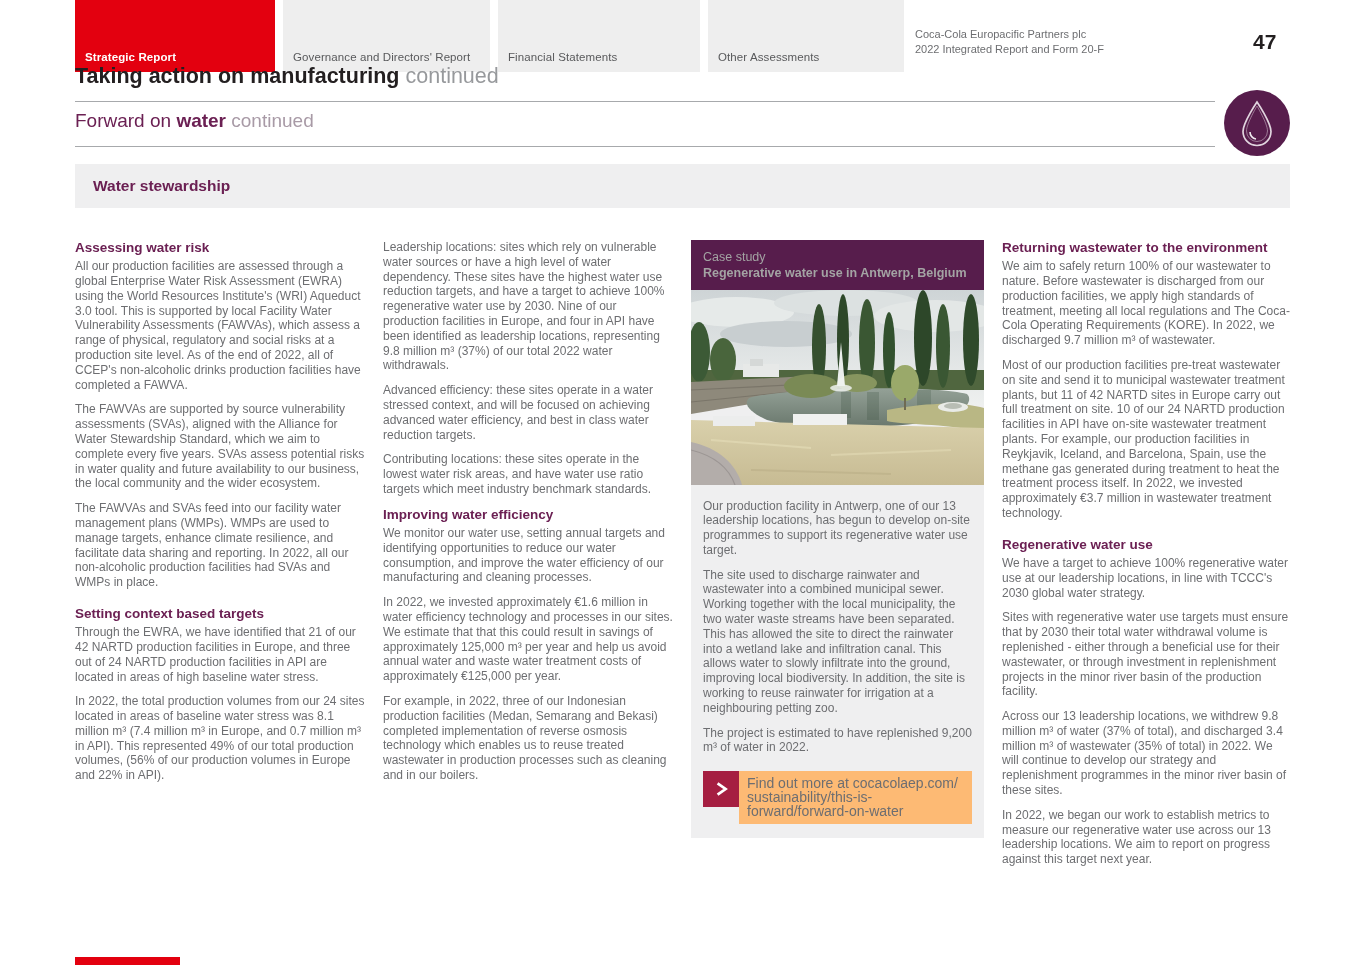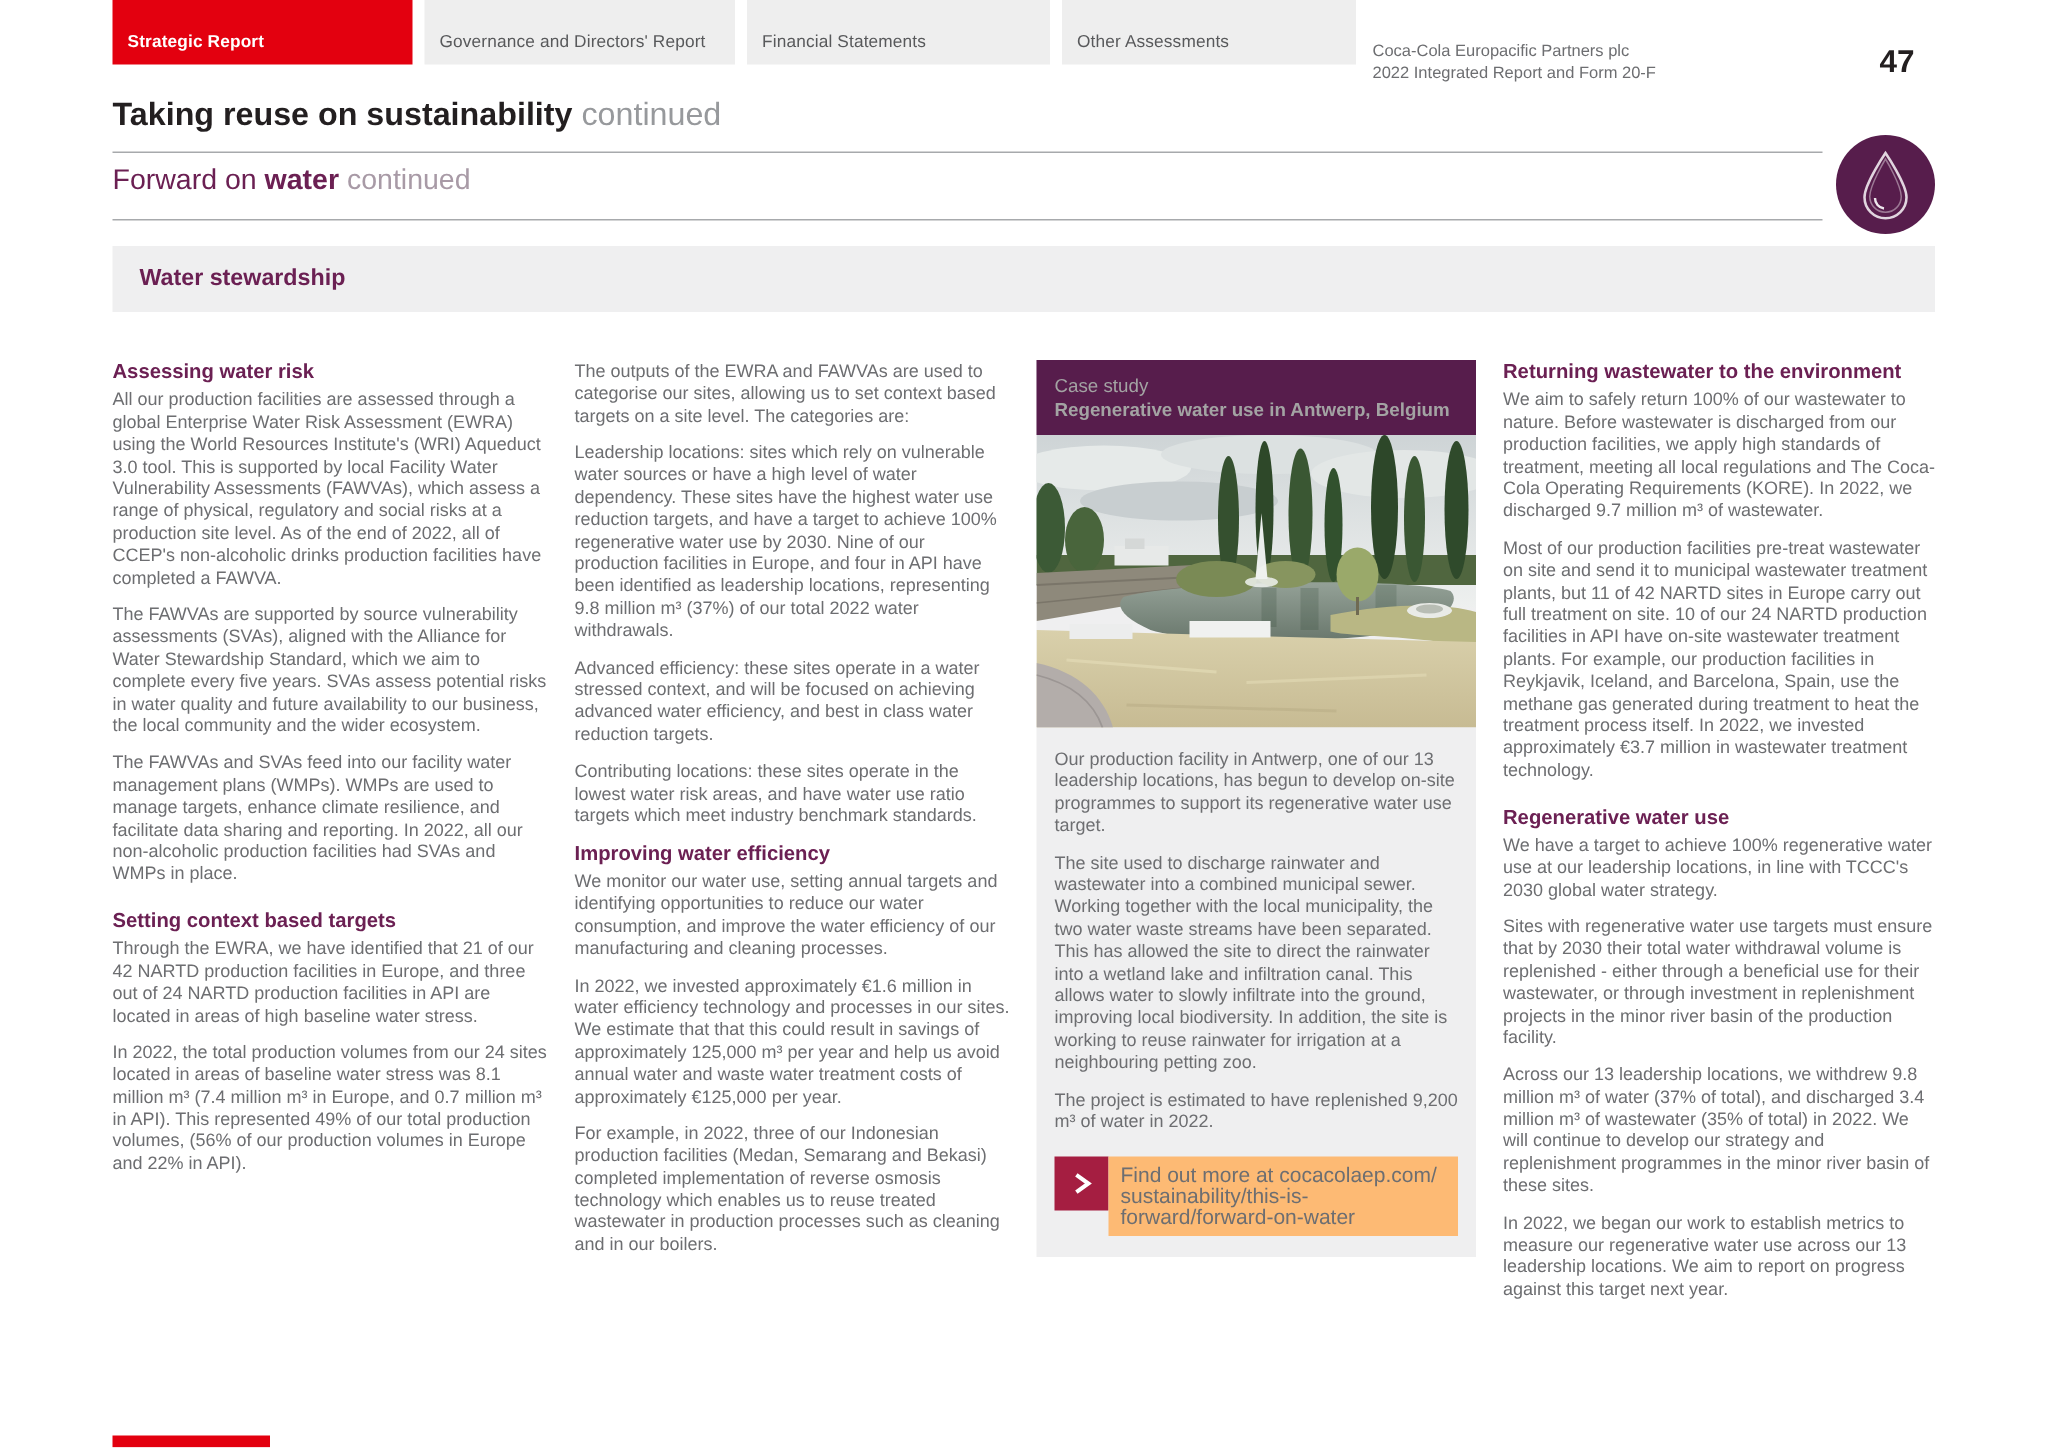--- a/index.html
+++ b/index.html
@@ -3,21 +3,21 @@
 <meta charset="utf-8">
 <style>
   html,body{margin:0;padding:0;background:#ffffff;}
   .page{
     position:relative;width:1365px;height:965px;background:#ffffff;
     font-family:"Liberation Sans", sans-serif;overflow:hidden;
   }
   
   .tabs{position:absolute;left:75px;top:0;display:flex;gap:8px;}
   .tab{
-    height:43px;background:#eeeeee;box-sizing:border-box;
+    height:72px;background:#eeeeee;box-sizing:border-box;
     display:flex;align-items:flex-end;padding:0 8px 9px 10px;
     font-size:11.5px;color:#58595b;letter-spacing:.1px;
   }
   .tab.t1{width:200px;}
   .tab.t2{width:207px;}
   .tab.t3{width:202px;}
   .tab.t4{width:196px;}
   .tab.active{background:#e3000f;color:#ffffff;font-weight:bold;}
   .meta{
     position:absolute;left:915px;top:27px;font-size:11px;color:#6d6e71;line-height:1.4;
@@ -94,21 +94,21 @@
     </div>
   </nav>
 
   <div class="meta">
     <div>Coca-Cola Europacific Partners plc</div>
     <div>2022 Integrated Report and Form 20-F</div>
   </div>
   <div class="pageno">47</div>
 
   <div class="title-row">
-    <span class="title-main">Taking reuse on sustainability</span><span class="title-suffix"> continued</span>
+    <span class="title-main">Taking action on manufacturing</span><span class="title-suffix"> continued</span>
   </div>
   <div class="rule rule1"></div>
   <div class="subtitle-row">
     <span class="sub-prefix">Forward on </span><span class="sub-bold">water</span><span class="sub-suffix"> continued</span>
   </div>
   <div class="rule rule2"></div>
 
   <div class="drop-badge">
     <svg viewBox="0 0 66 66" width="66" height="66">
       <circle cx="33" cy="33" r="33" fill="#571d4c"></circle>
@@ -128,21 +128,20 @@
       <h3>Assessing water risk</h3>
       <p>All our production facilities are assessed through a global Enterprise Water Risk Assessment (EWRA) using the World Resources Institute's (WRI) Aqueduct 3.0 tool. This is supported by local Facility Water Vulnerability Assessments (FAWVAs), which assess a range of physical, regulatory and social risks at a production site level. As of the end of 2022, all of CCEP's non-alcoholic drinks production facilities have completed a FAWVA.</p>
       <p>The FAWVAs are supported by source vulnerability assessments (SVAs), aligned with the Alliance for Water Stewardship Standard, which we aim to complete every five years. SVAs assess potential risks in water quality and future availability to our business, the local community and the wider ecosystem.</p>
       <p>The FAWVAs and SVAs feed into our facility water management plans (WMPs). WMPs are used to manage targets, enhance climate resilience, and facilitate data sharing and reporting. In 2022, all our non-alcoholic production facilities had SVAs and WMPs in place.</p>
       <h3 class="later">Setting context based targets</h3>
       <p>Through the EWRA, we have identified that 21 of our 42 NARTD production facilities in Europe, and three out of 24 NARTD production facilities in API are located in areas of high baseline water stress.</p>
       <p>In 2022, the total production volumes from our 24 sites located in areas of baseline water stress was 8.1 million m³ (7.4 million m³ in Europe, and 0.7 million m³ in API). This represented 49% of our total production volumes, (56% of our production volumes in Europe and 22% in API).</p>
     </section>
 
     <section class="col c2">
-      <p>The outputs of the EWRA and FAWVAs are used to categorise our sites, allowing us to set context based targets on a site level. The categories are:</p>
       <p>Leadership locations: sites which rely on vulnerable water sources or have a high level of water dependency. These sites have the highest water use reduction targets, and have a target to achieve 100% regenerative water use by 2030. Nine of our production facilities in Europe, and four in API have been identified as leadership locations, representing 9.8 million m³ (37%) of our total 2022 water withdrawals.</p>
       <p>Advanced efficiency: these sites operate in a water stressed context, and will be focused on achieving advanced water efficiency, and best in class water reduction targets.</p>
       <p>Contributing locations: these sites operate in the lowest water risk areas, and have water use ratio targets which meet industry benchmark standards.</p>
       <h3>Improving water efficiency</h3>
       <p>We monitor our water use, setting annual targets and identifying opportunities to reduce our water consumption, and improve the water efficiency of our manufacturing and cleaning processes.</p>
       <p>In 2022, we invested approximately €1.6 million in water efficiency technology and processes in our sites. We estimate that that this could result in savings of approximately 125,000 m³ per year and help us avoid annual water and waste water treatment costs of approximately €125,000 per year.</p>
       <p>For example, in 2022, three of our Indonesian production facilities (Medan, Semarang and Bekasi) completed implementation of reverse osmosis technology which enables us to reuse treated wastewater in production processes such as cleaning and in our boilers.</p>
     </section>
 
     <aside class="case">

